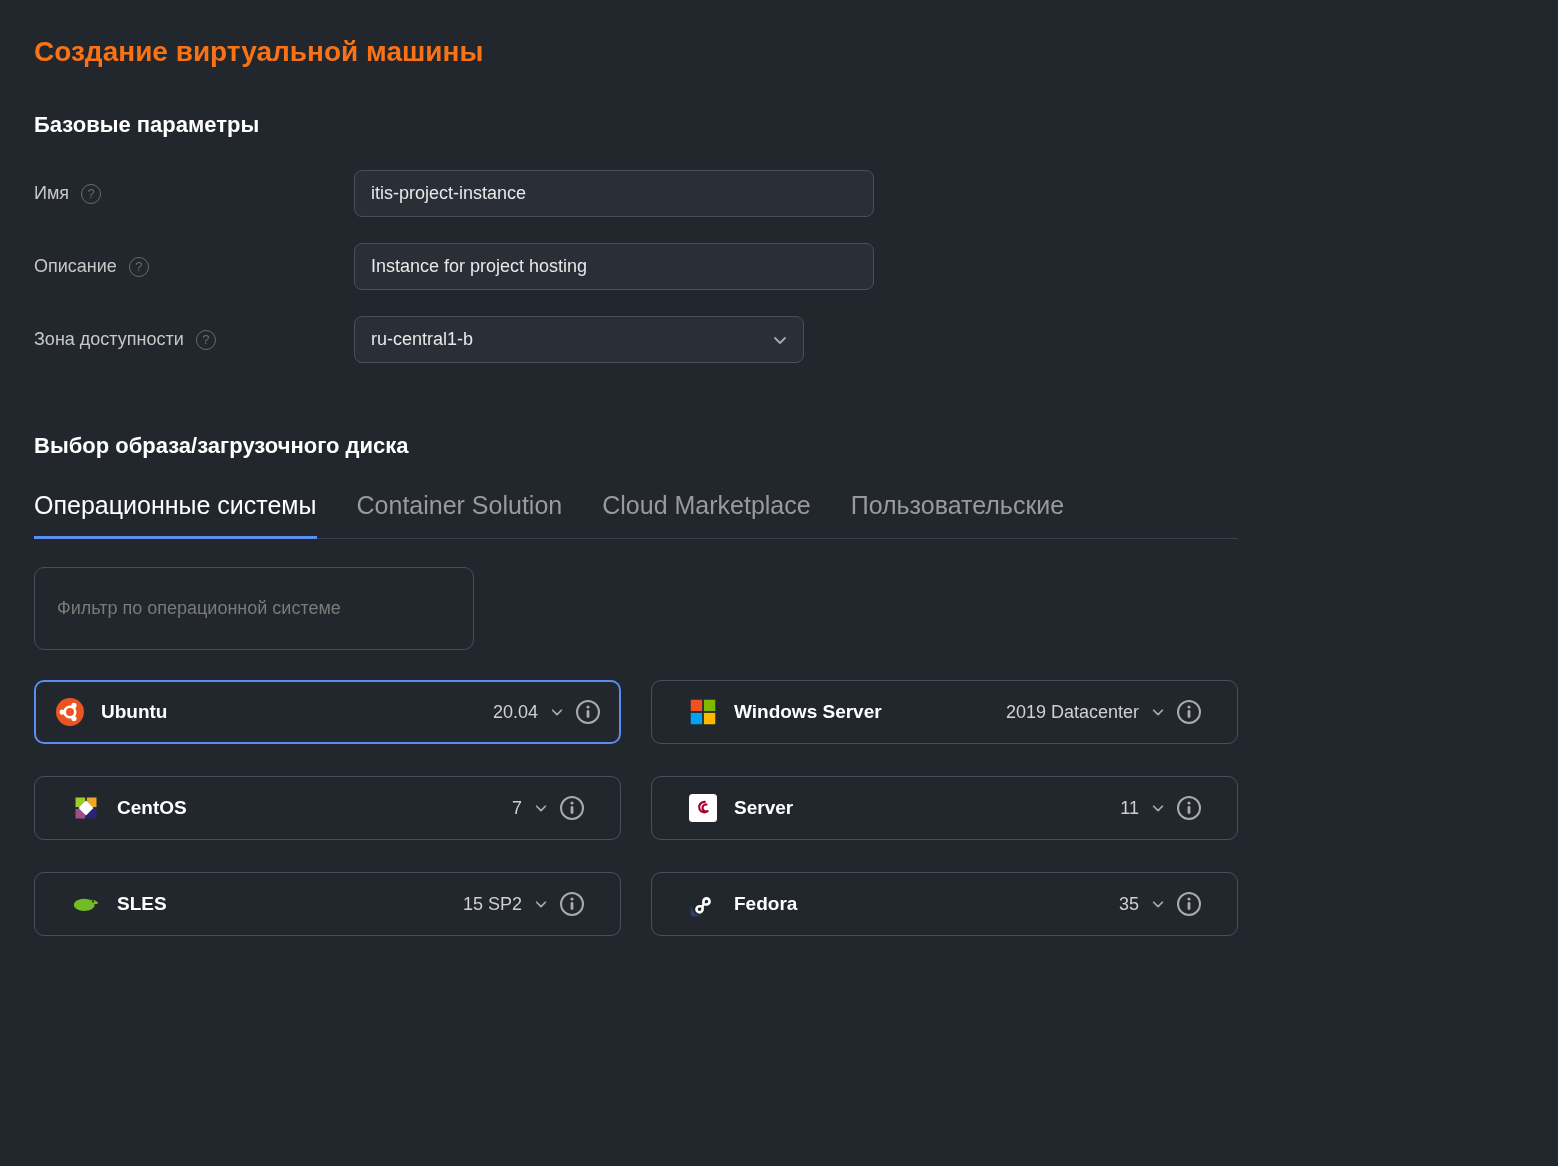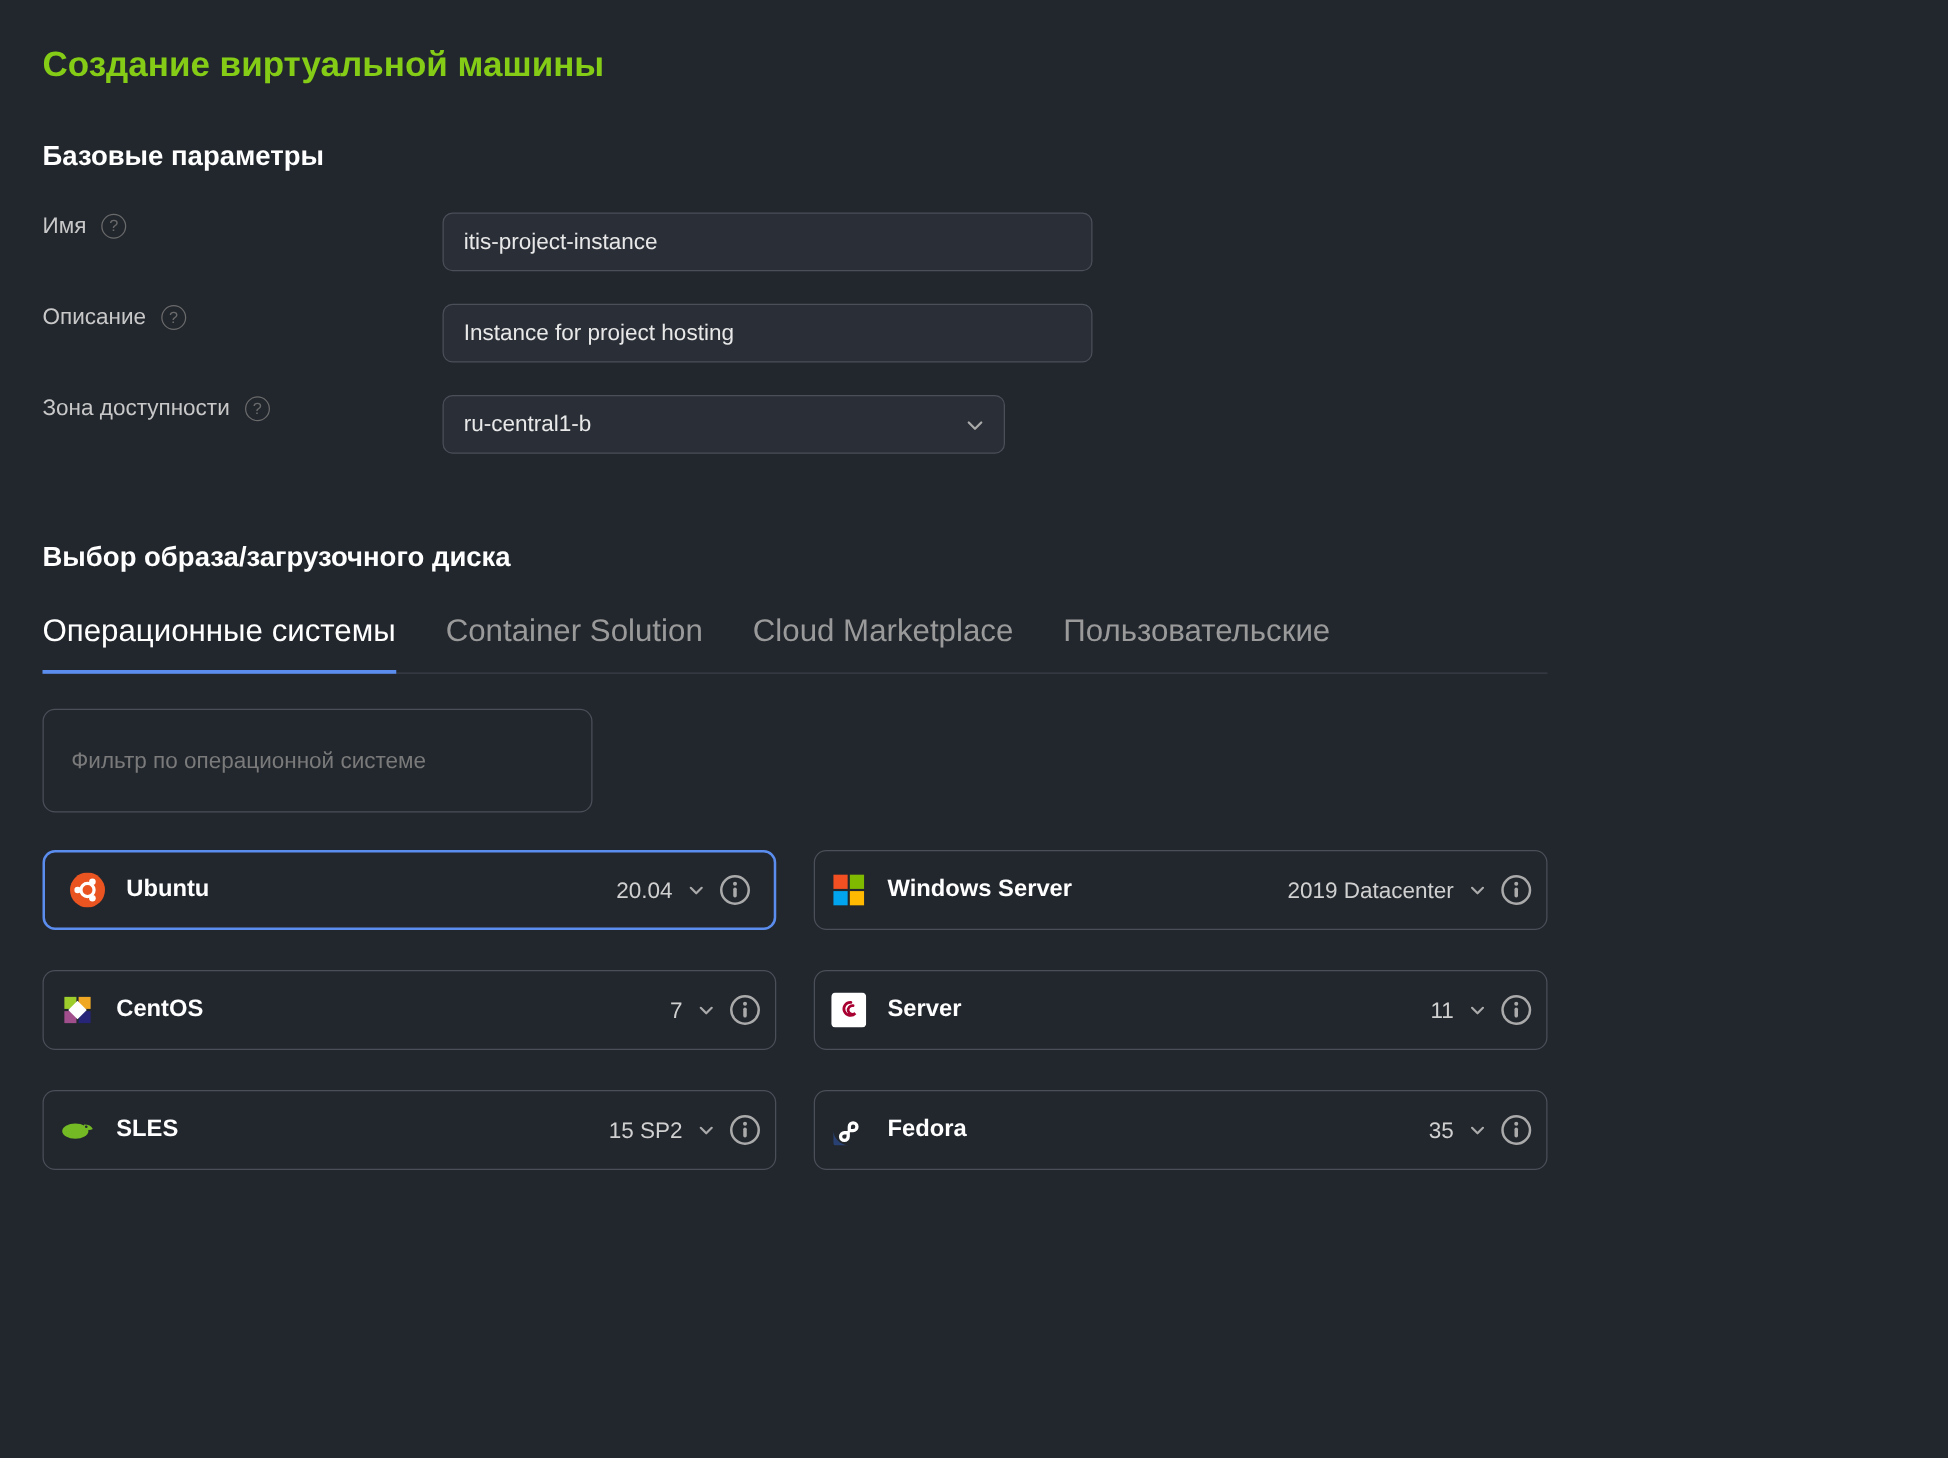--- a/index.html
+++ b/index.html
@@ -8,34 +8,34 @@
       padding: 0;
     }
     body {
       background: #22272e;
       color: #d0d0d0;
       font-family: -apple-system, BlinkMacSystemFont, "Segoe UI", Helvetica, Arial, sans-serif;
       padding: 36px 34px;
       width: 1272px;
     }
     h1 {
-      color: #84cc16;
+      color: #f97316;
       font-size: 28px;
       font-weight: 600;
       margin-bottom: 44px;
     }
     h2 {
       color: #ffffff;
       font-size: 22px;
       font-weight: 600;
       margin-bottom: 32px;
     }
     .form-row {
       display: flex;
-      align-items: flex-start;
+      align-items: center;
       margin-bottom: 26px;
       margin-top: 18px;
     }
     .form-label {
       display: flex;
       align-items: center;
       gap: 12px;
       width: 320px;
       font-size: 18px;
       color: #c8c8c8;
@@ -120,21 +120,21 @@
     .os-grid {
       display: grid;
       grid-template-columns: 1fr 1fr;
       gap: 32px 30px;
     }
     .os-card {
       display: flex;
       align-items: center;
       border: 1.5px solid #4a4f58;
       border-radius: 10px;
-      padding: 16px 12px;
+      padding: 16px 36px;
       cursor: pointer;
       gap: 16px;
     }
     .os-card.selected {
       border: 2px solid #5b8def;
       padding: 15px 19px;
     }
     .os-logo {
       width: 30px;
       height: 30px;

